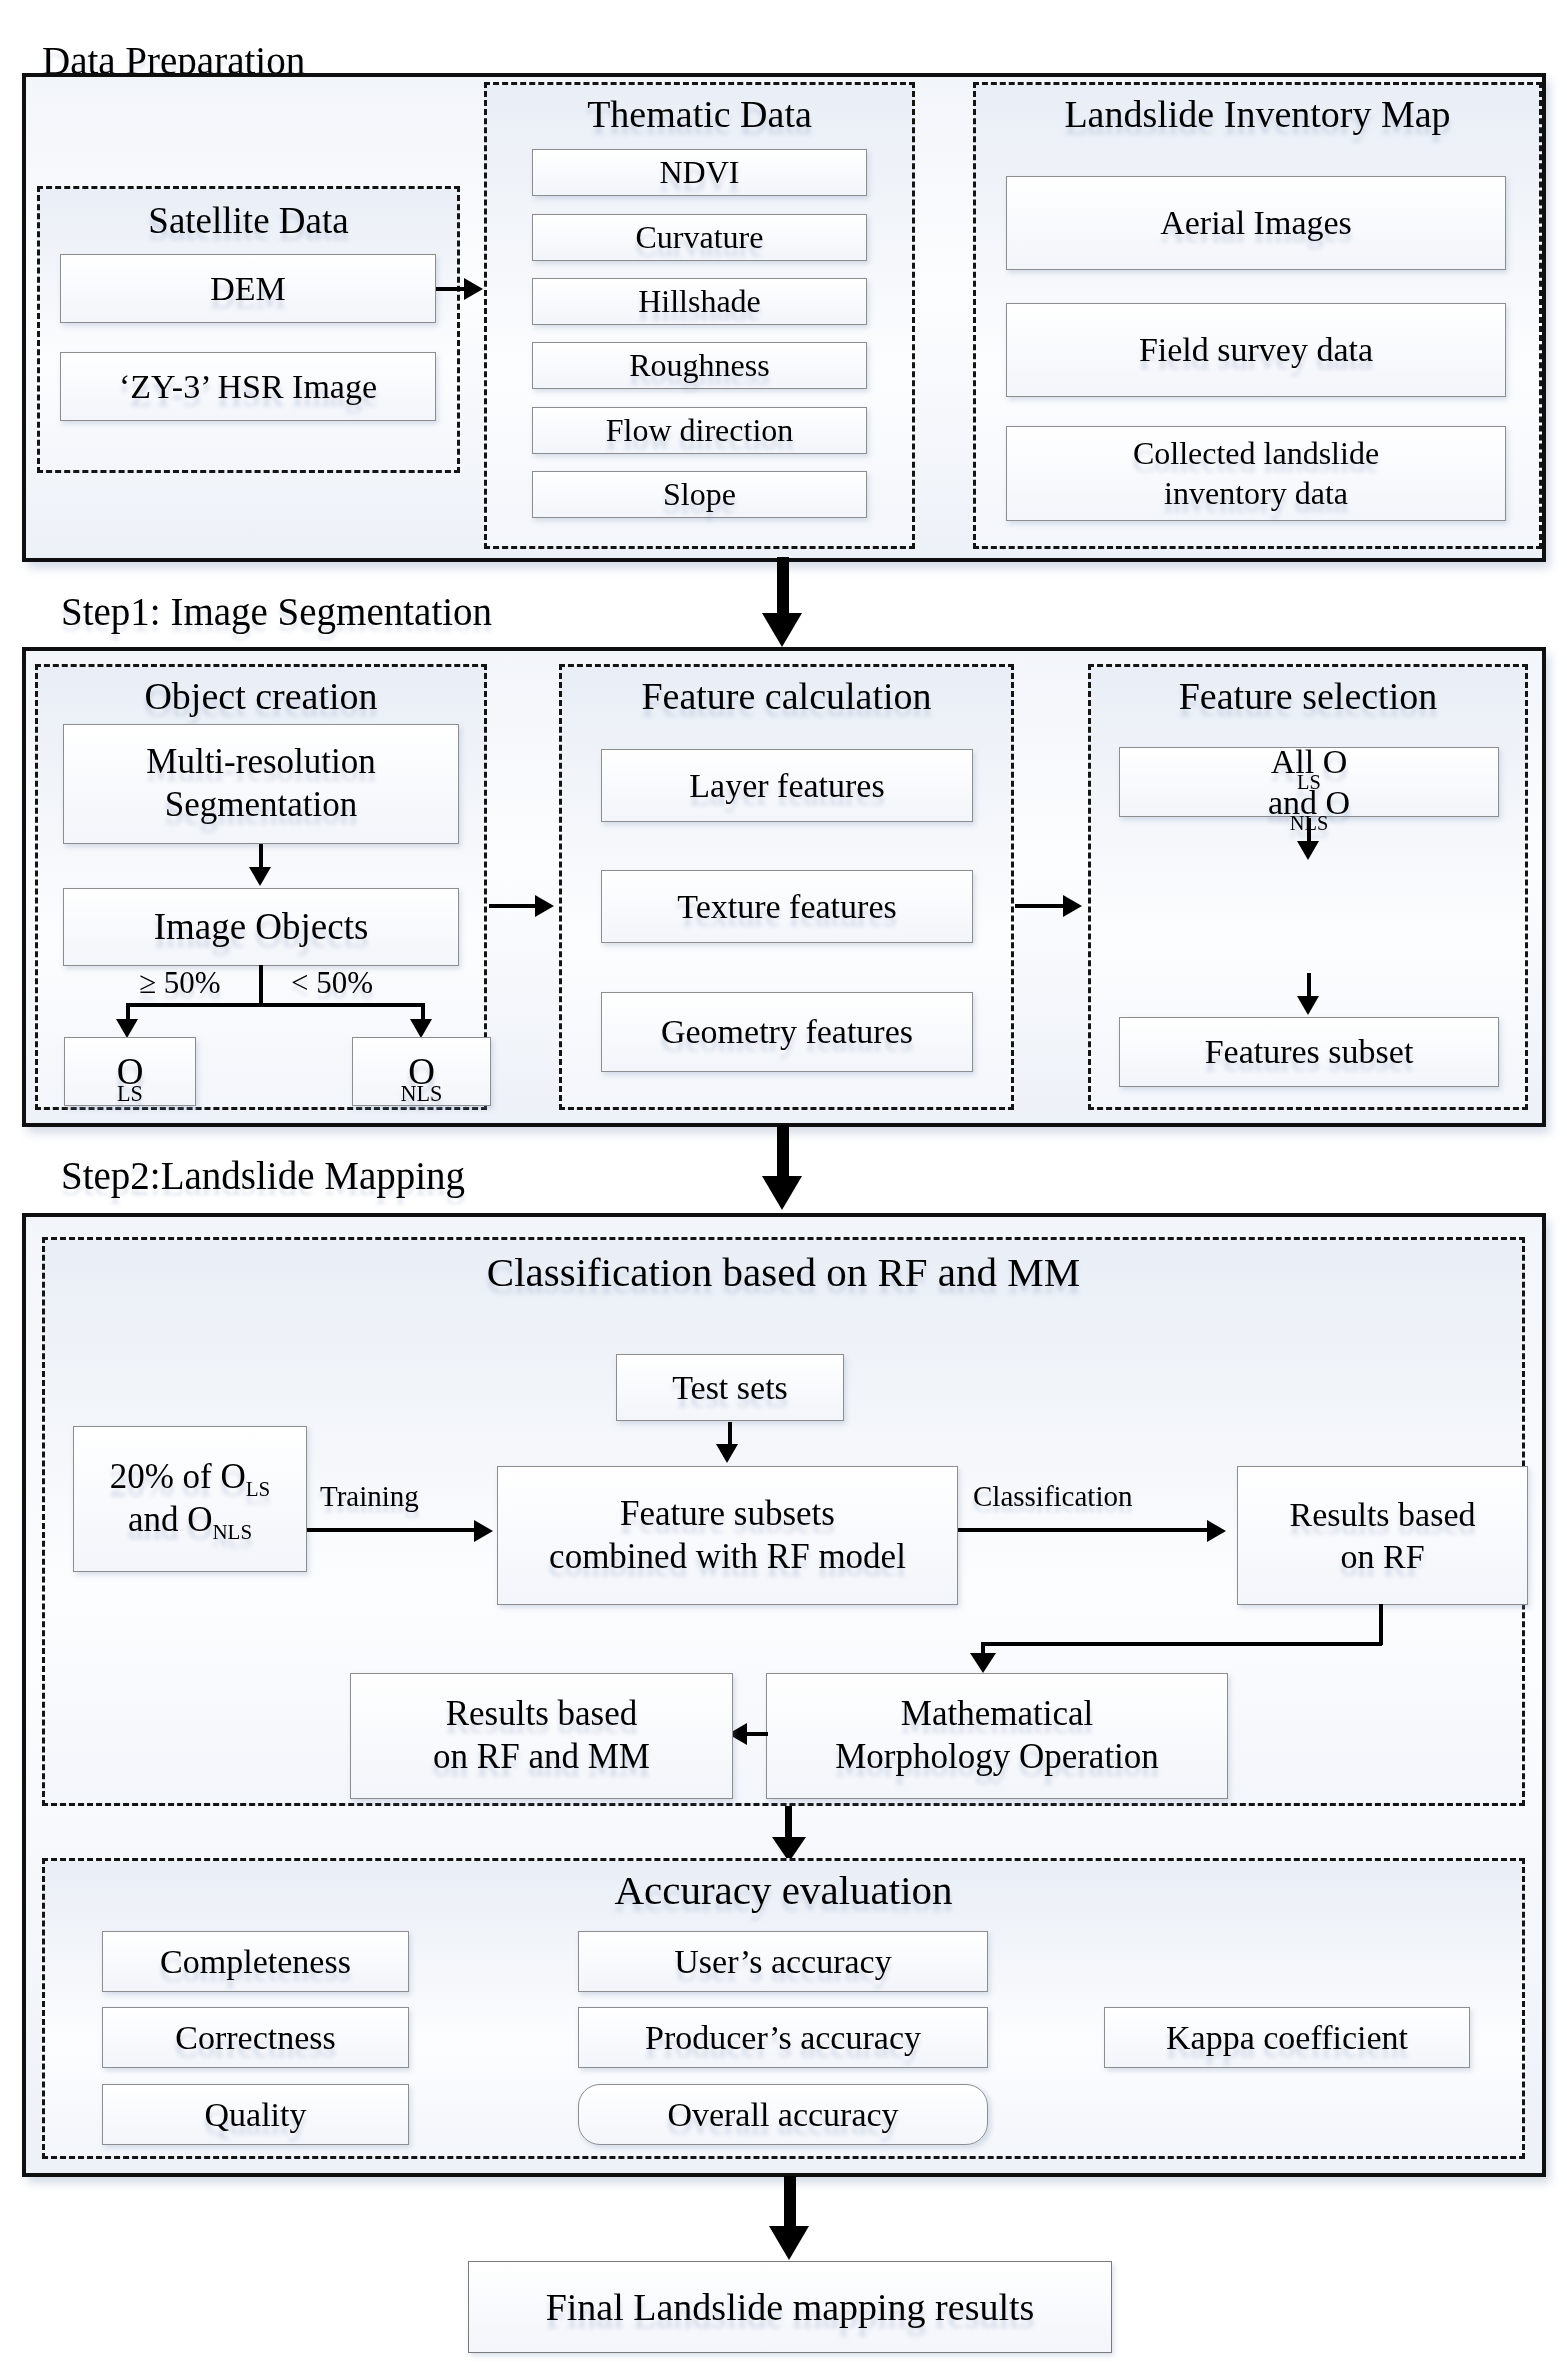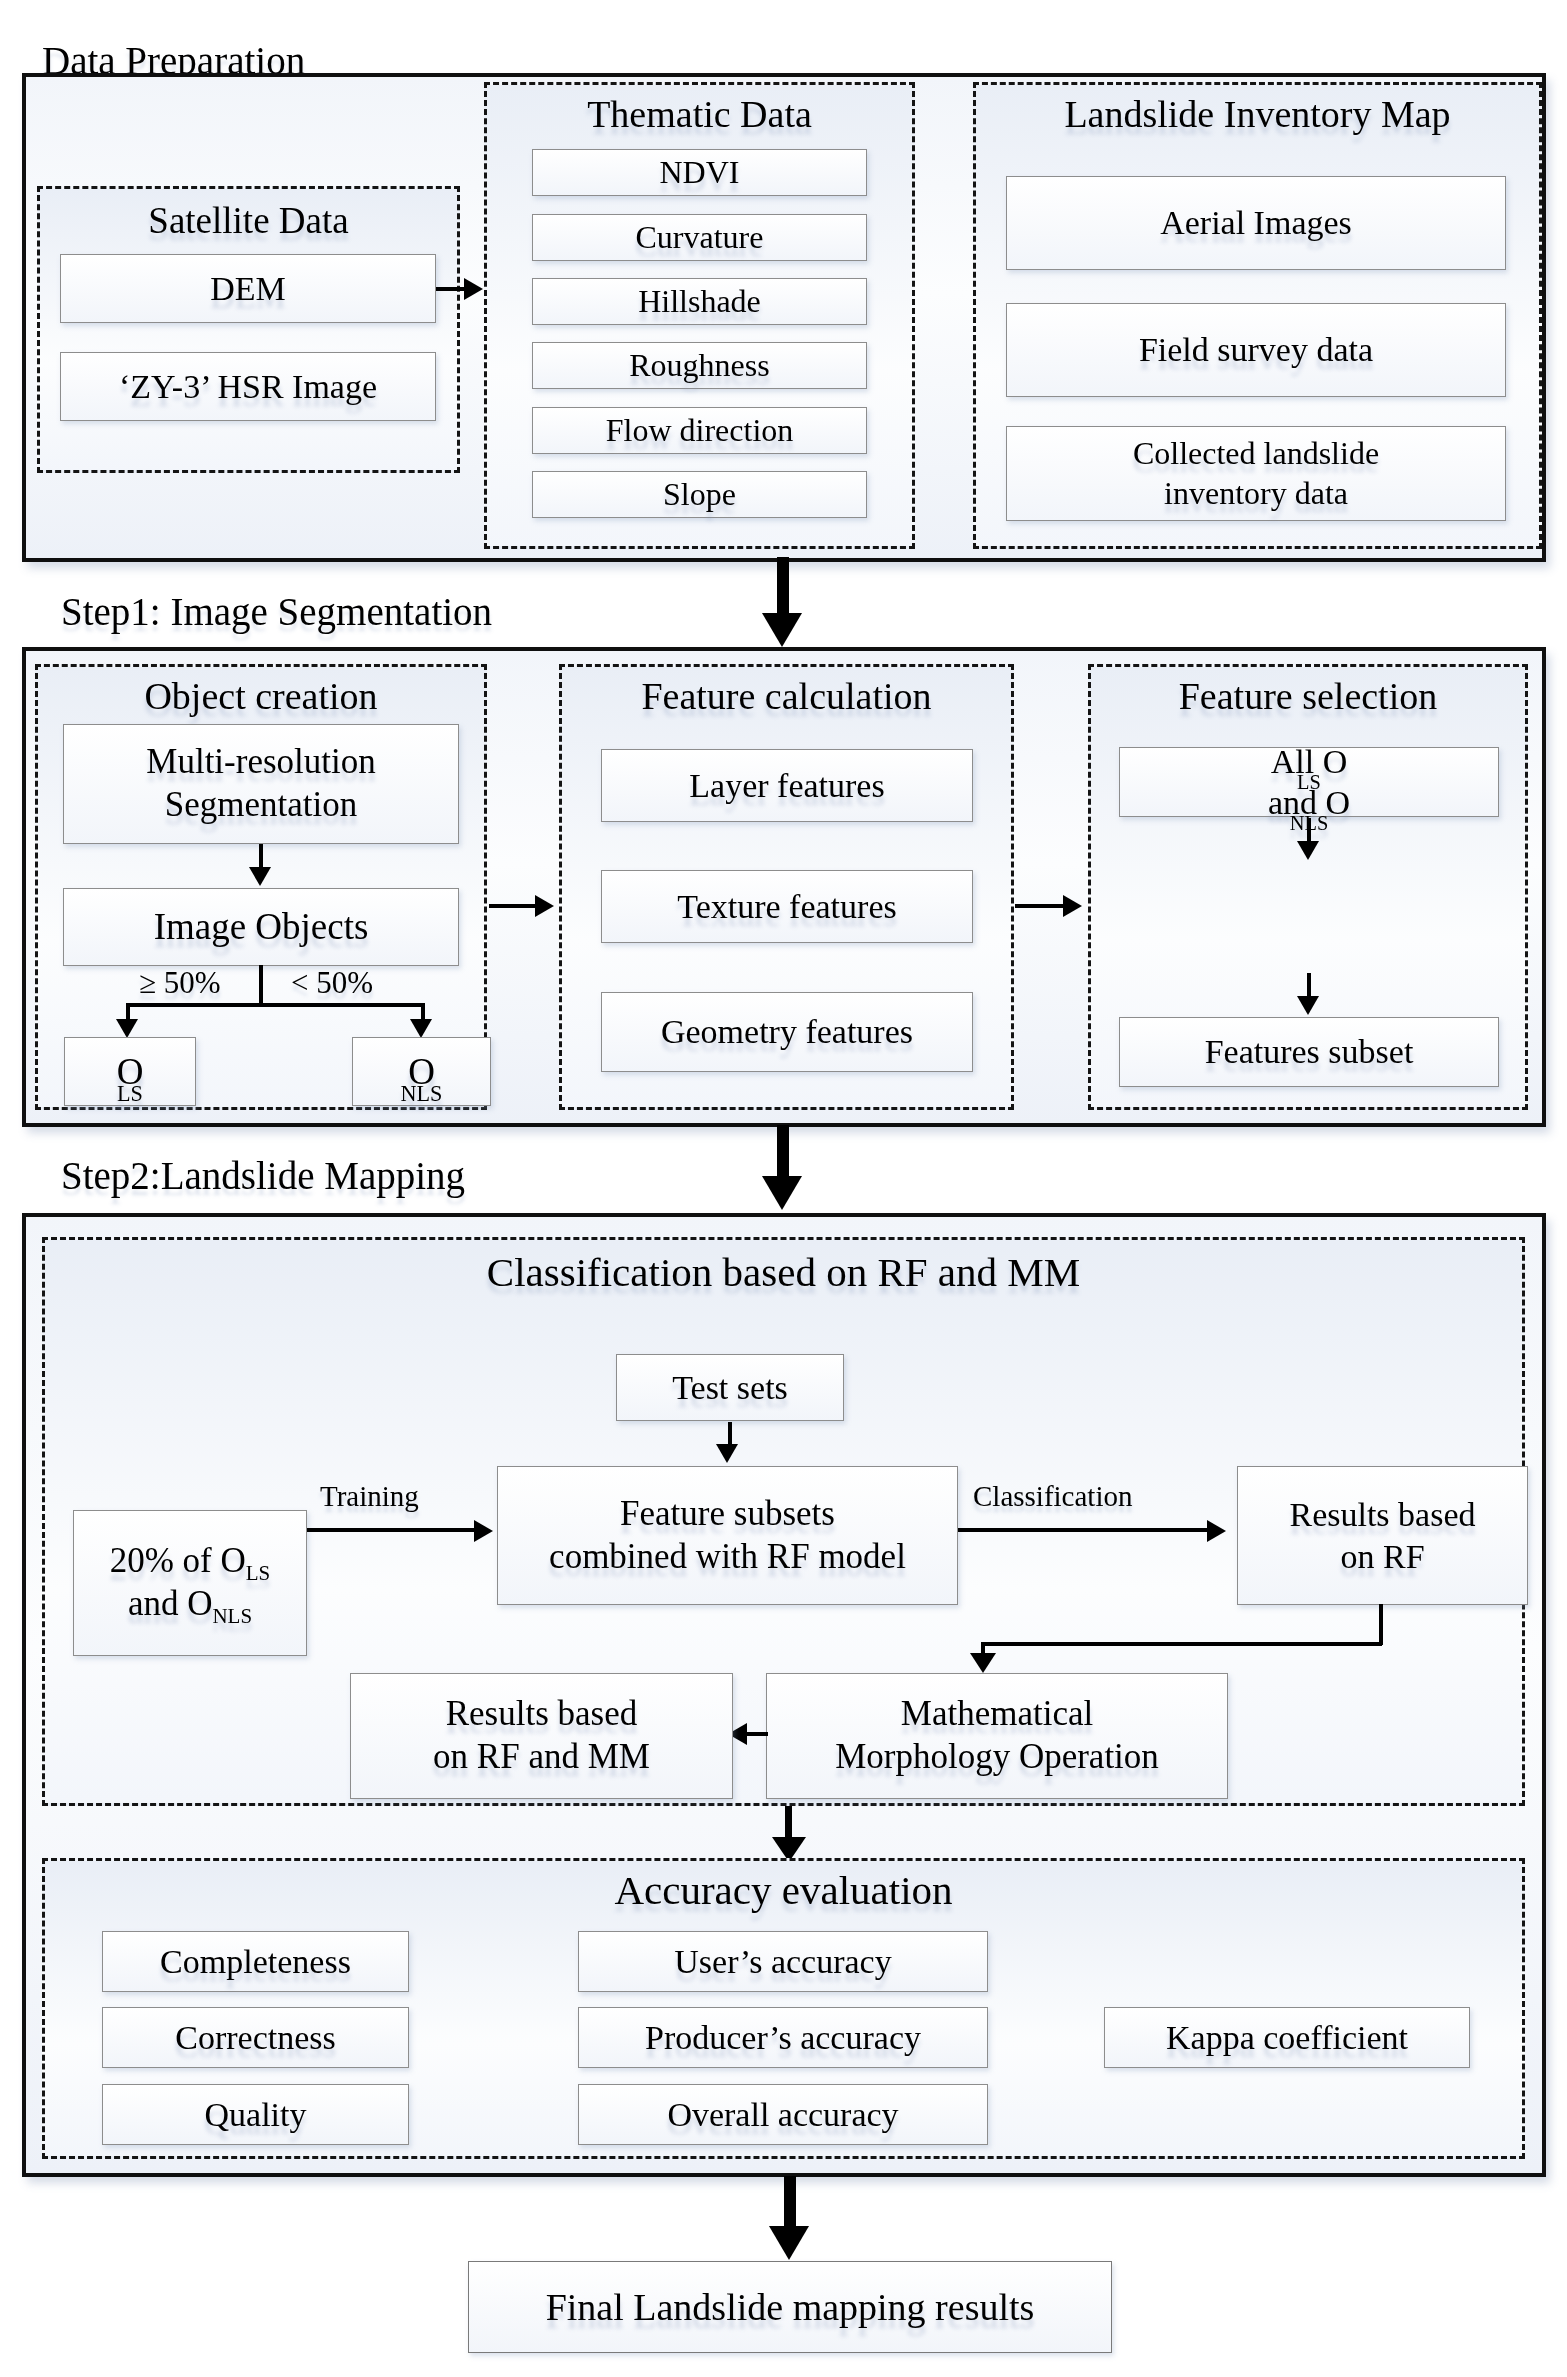--- a/index.html
+++ b/index.html
@@ -133,21 +133,21 @@
   <div class="t" style="left:61px;top:1153px;">Step2:Landslide Mapping</div>
   <div class="sec" style="left:22px;top:1213px;width:1524px;height:964px;"></div>
 
   <div class="dash" style="left:42px;top:1237px;width:1483px;height:569px;"></div>
   <div class="hd" style="left:42px;top:1248px;width:1483px;font-size:41px;">Classification based on RF and MM</div>
 
   <div class="cell" style="left:616px;top:1354px;width:228px;height:67px;">Test sets</div>
   <div class="vl" style="left:728px;top:1422px;height:23.4px;"></div>
   <div class="tr trD" style="left:716px;top:1444px;"></div>
 
-  <div class="cell" style="left:73px;top:1510px;width:234px;height:146px;font-size:35px;">
+  <div class="cell" style="left:73px;top:1426px;width:234px;height:146px;font-size:35px;">
     <div><span>20% of O</span><sub>LS</sub></div>
     <div><span>and O</span><sub>NLS</sub></div>
   </div>
   <div class="lab" style="left:320px;top:1480px;width:154px;">Training</div>
   <div class="hl" style="left:307px;top:1528px;width:170px;height:4.4px;"></div>
   <div class="tr trR" style="left:474px;top:1520px;"></div>
 
   <div class="cell" style="left:497px;top:1466px;width:461px;height:139px;font-size:35px;">
     <div>Feature subsets</div>
     <div>combined with RF model</div>
@@ -180,21 +180,21 @@
   <div class="vl" style="left:785px;top:1806px;width:7.3px;height:34px;"></div>
   <div class="tr trD" style="left:772px;top:1837px;border-left-width:17px;border-right-width:17px;border-top-width:25px;"></div>
 
   <div class="dash" style="left:42px;top:1858px;width:1483px;height:301px;"></div>
   <div class="hd" style="left:42px;top:1866px;width:1483px;font-size:41px;">Accuracy evaluation</div>
   <div class="cell" style="left:102px;top:1931px;width:307px;height:61px;">Completeness</div>
   <div class="cell" style="left:102px;top:2007px;width:307px;height:61px;">Correctness</div>
   <div class="cell" style="left:102px;top:2084px;width:307px;height:61px;">Quality</div>
   <div class="cell" style="left:578px;top:1931px;width:410px;height:61px;">User’s accuracy</div>
   <div class="cell" style="left:578px;top:2007px;width:410px;height:61px;">Producer’s accuracy</div>
-  <div class="cell" style="left:578px;top:2084px;width:410px;height:61px;">Overall accuracy</div>
+  <div class="cell" style="left:578px;top:2084px;width:410px;height:61px;border-radius:22px;">Overall accuracy</div>
   <div class="cell" style="left:1104px;top:2007px;width:366px;height:61px;">Kappa coefficient</div>
 
   <div class="vl" style="left:784px;top:2176px;width:11.7px;height:51px;"></div>
   <div class="tr trDb" style="left:769px;top:2226px;"></div>
 
   <div class="cell" style="left:468px;top:2261px;width:644px;height:92px;font-size:38px;border-color:#7a7a7a;">Final Landslide mapping results</div>
 
 </div>
 
 

